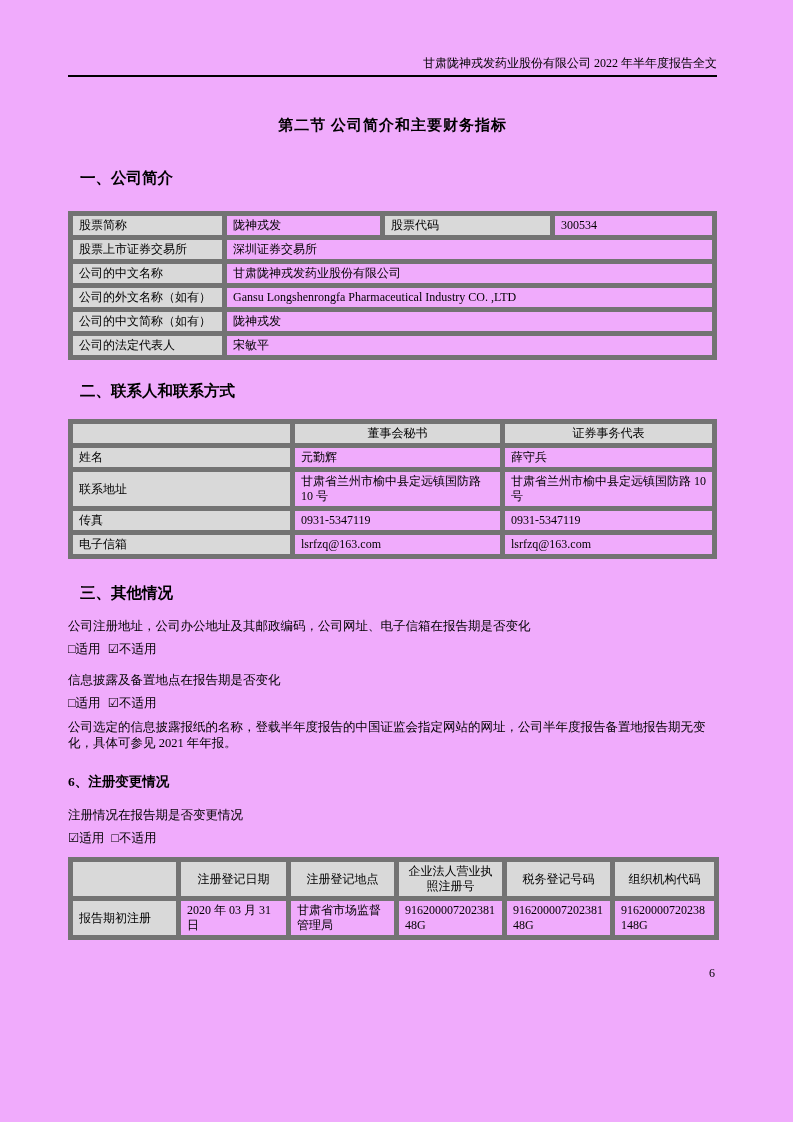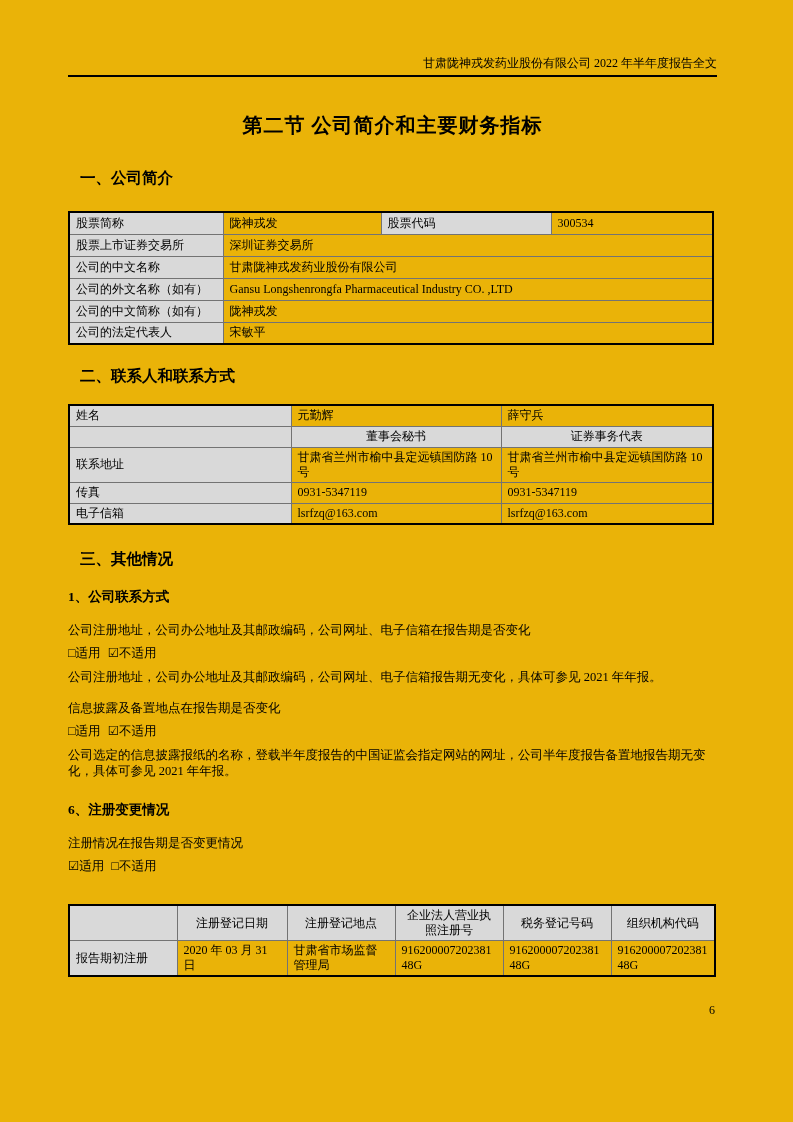--- a/index.html
+++ b/index.html
@@ -1,21 +1,21 @@
 <!DOCTYPE html>
 <html><head>
 <meta charset="utf-8">
 <style>
   * { margin: 0; padding: 0; box-sizing: border-box; }
   html, body { background: #ffffff; }
   .page {
     position: relative;
     width: 793px;
     height: 1122px;
-    background: #eab308;
+    background: #f0abfc;
     font-family: "Liberation Serif", "DejaVu Serif", serif;
     color: #000000;
     overflow: hidden;
   }
   .content {
     position: absolute;
     left: 68px;
     top: 0;
     width: 649px;
   }
@@ -25,21 +25,21 @@
     padding-bottom: 5px;
     text-align: right;
     font-size: 12px;
     line-height: 14px;
     border-bottom: 2px solid #000;
   }
   
   .doc-title {
     margin-top: 34px;
     text-align: center;
-    font-size: 20px;
+    font-size: 15px;
     font-weight: bold;
     line-height: 28px;
     letter-spacing: 1px;
   }
   .h2 {
     margin-top: 29px;
     font-size: 15.5px;
     font-weight: bold;
     line-height: 20px;
     margin-left: 12px;
@@ -56,34 +56,34 @@
     line-height: 16px;
   }
   table {
     border-collapse: collapse;
     table-layout: fixed;
     font-size: 12px;
     line-height: 15px;
     border: 2px solid #000;
   }
   td {
-    border: 1px solid #737373;
+    border: 5px solid #737373;
     vertical-align: middle;
     padding: 2px 6px;
     overflow: hidden;
   }
   td.lbl { background: #d9d9d9; }
   td.hdr { background: #d9d9d9; text-align: center; }
   td.num { word-break: break-all; }
   .t1 { margin-top: 23px; width: 644px; }
   .t1 td { height: 22px; }
   .t2 { margin-top: 18px; width: 644px; }
   .t2 td { height: 21px; }
   .t2 .addr-row td { height: 32px; }
-  .t3 { margin-top: 30px; width: 646px; font-family: Liberation Serif, serif; }
+  .t3 { margin-top: 11px; width: 646px; font-family: Liberation Serif, serif; }
   .t3 .hrow td { height: 31px; }
   .t3 .drow td { height: 35px; }
   .q  { margin-top: 15px; }
   .cb { margin-top: 7px; }
   .an { margin-top: 8px; }
   .h3-1 { margin-top: 18px; }
   .h3-2 { margin-top: 27px; }
   .h3-3 { margin-top: 21px; }
   .cb span { margin-right: 4px; }
   .page-number {
@@ -145,28 +145,28 @@
     <div class="h2 h2-sec2">二、联系人和联系方式</div>
 
     <table class="t2">
       <colgroup>
           <col style="width:222px">
           <col style="width:210px">
           <col style="width:212px">
         </colgroup>
       <tbody>
           <tr>
+        <td class="hdr"></td>
+        <td class="hdr">董事会秘书</td>
+        <td class="hdr">证券事务代表</td>
+      </tr>
+      <tr>
         <td class="lbl">姓名</td>
         <td>元勤辉</td>
         <td>薛守兵</td>
-      </tr>
-      <tr>
-        <td class="hdr"></td>
-        <td class="hdr">董事会秘书</td>
-        <td class="hdr">证券事务代表</td>
       </tr>
       <tr class="addr-row">
         <td class="lbl">联系地址</td>
         <td>甘肃省兰州市榆中县定远镇国防路 10 号</td>
         <td>甘肃省兰州市榆中县定远镇国防路 10 号</td>
       </tr>
       <tr>
         <td class="lbl">传真</td>
         <td>0931-5347119</td>
         <td>0931-5347119</td>
@@ -174,27 +174,25 @@
       <tr>
         <td class="lbl">电子信箱</td>
         <td>lsrfzq@163.com</td>
         <td>lsrfzq@163.com</td>
       </tr>
     </tbody>
       </table>
 
     <div class="h2 h2-sec3">三、其他情况</div>
 
-    <div class="h3 h3-1">1、公司联系方式</div>
     <div class="para q">公司注册地址，公司办公地址及其邮政编码，公司网址、电子信箱在报告期是否变化</div>
     <div class="para cb">
       <span>□适用</span>
       <span>☑不适用</span>
     </div>
-    <div class="para an">公司注册地址，公司办公地址及其邮政编码，公司网址、电子信箱报告期无变化，具体可参见 2021 年年报。</div>
 
     <div class="para q">信息披露及备置地点在报告期是否变化</div>
     <div class="para cb">
       <span>□适用</span>
       <span>☑不适用</span>
     </div>
     <div class="para an">公司选定的信息披露报纸的名称，登载半年度报告的中国证监会指定网站的网址，公司半年度报告备置地报告期无变化，具体可参见 2021 年年报。</div>
 
     <div class="h3 h3-3">6、注册变更情况</div>
     <div class="para q">注册情况在报告期是否变更情况</div>

